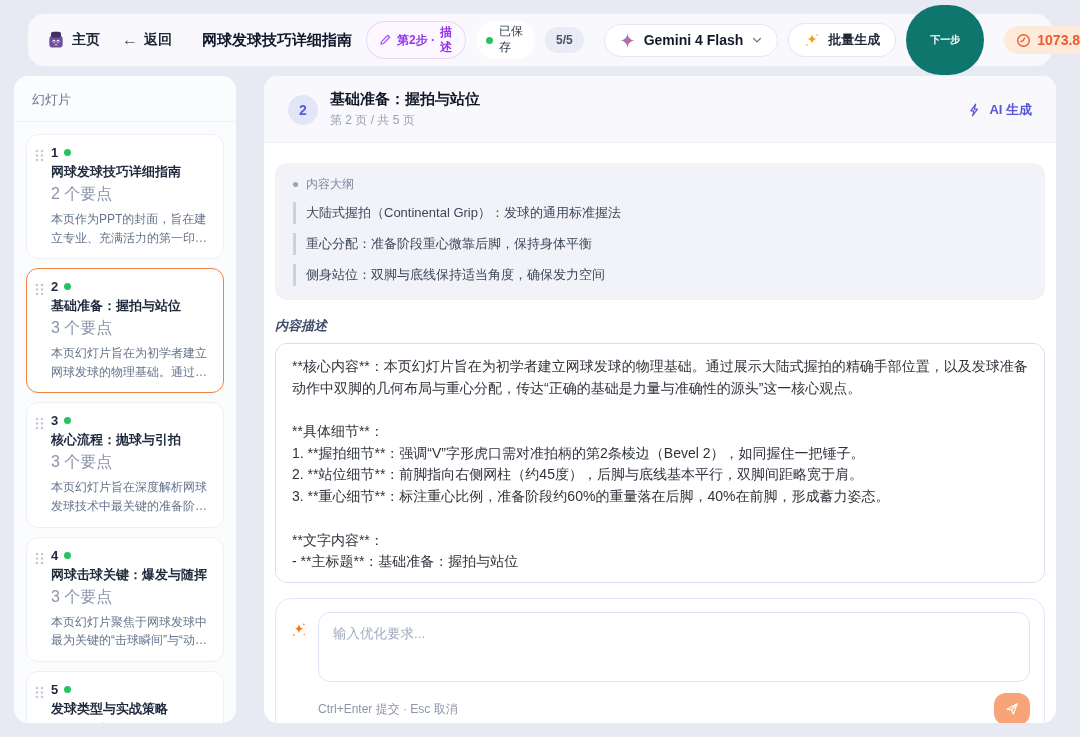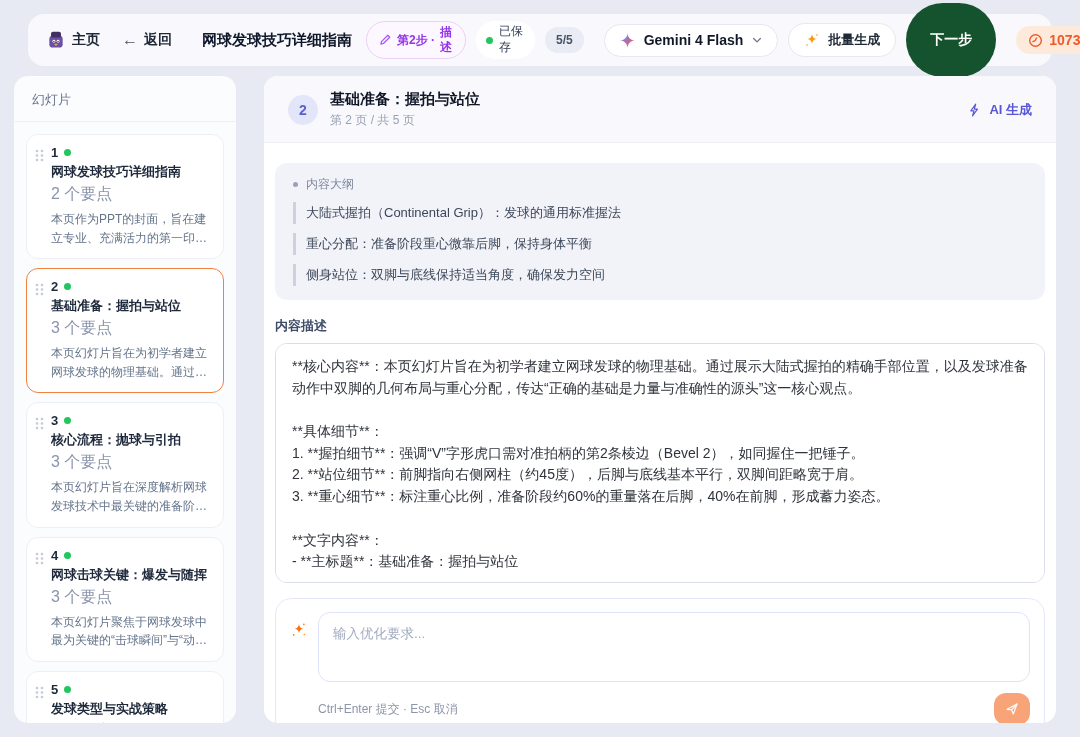--- a/index.html
+++ b/index.html
@@ -34,21 +34,21 @@
   .spacer { flex:1; }
 
   .model-pill { display:flex; align-items:center; gap:8px; background:#fff;
     border:1px solid #e6e8f0; border-radius:999px; padding:7px 14px; cursor:pointer; white-space:nowrap; }
   .model-pill .name { font-size:14px; font-weight:700; color:#111827; }
 
   .batch-btn { display:flex; align-items:center; gap:8px; background:#fff;
     border:1px solid #e6e8f0; border-radius:999px; padding:7px 15px; cursor:pointer;
     font-size:13px; font-weight:600; color:#1f2937; white-space:nowrap; }
 
-  .next-btn { background:#14532d; color:#fff; font-size:14px; font-weight:600;
+  .next-btn { background:#0f766e; color:#fff; font-size:10px; font-weight:600;
     border:none; border-radius:999px; padding:28px 24px; cursor:pointer; white-space:nowrap; }
 
   .coin-pill { display:flex; align-items:center; gap:6px; background:#fdeada;
     border-radius:999px; padding:6px 12px; color:#ee5a2c; font-size:14px; font-weight:700; white-space:nowrap; }
 
   
   .sidebar { position:absolute; left:14px; top:76px; width:222px; bottom:14px;
     background:#fbfcfe; border-radius:14px; display:flex; flex-direction:column; overflow:hidden; }
   .sidebar-header { padding:15px 18px 12px; font-size:13px; color:#6b7590; border-bottom:1px solid #eef0f6; }
   .slide-list { padding:12px 12px; display:flex; flex-direction:column; gap:9px; overflow:hidden; }
@@ -78,21 +78,21 @@
     font-size:13px; font-weight:600; cursor:pointer; }
 
   .main-body { padding:20px 11px 18px; flex:1; display:flex; flex-direction:column; overflow:hidden; }
 
   .outline-box { background:#f2f3f9; border-radius:12px; padding:13px 18px 14px; flex:none; }
   .outline-head { display:flex; align-items:center; gap:8px; font-size:12px; color:#7e879e; }
   .outline-head .dot { width:5px; height:5px; background:#9aa2b6; border-radius:50%; }
   .outline-item { border-left:3px solid #ccd1e0; padding:2px 0 2px 10px; margin-top:9px;
     font-size:13px; color:#3c4759; }
 
-  .desc-label { margin:17px 0 8px; font-size:13px; font-weight:700; color:#3e4d68; }
+  .desc-label { margin:17px 0 8px; font-size:13px; font-weight:700; color:#3e4d68;font-style:italic; }
   .desc-textarea { width:100%; height:240px; border:1px solid #d9ddeb; border-radius:12px;
     padding:12px 16px; font-family:"Liberation Sans","DejaVu Sans",sans-serif;
     font-size:14px; line-height:1.55; color:#2f333b; resize:none; background:#fff; outline:none; flex:none; }
 
   .refine-box { margin-top:15px; border:1px solid #e4e7fc; border-radius:16px;
     padding:13px 14px 11px; display:flex; gap:10px; flex:none; }
   .refine-left-icon { margin-top:9px; flex:none; }
   .refine-right { flex:1; min-width:0; }
   .refine-textarea { width:100%; height:70px; border:1px solid #dfe3fa; border-radius:12px;
     padding:12px 14px; font-family:"Liberation Sans","DejaVu Sans",sans-serif;

